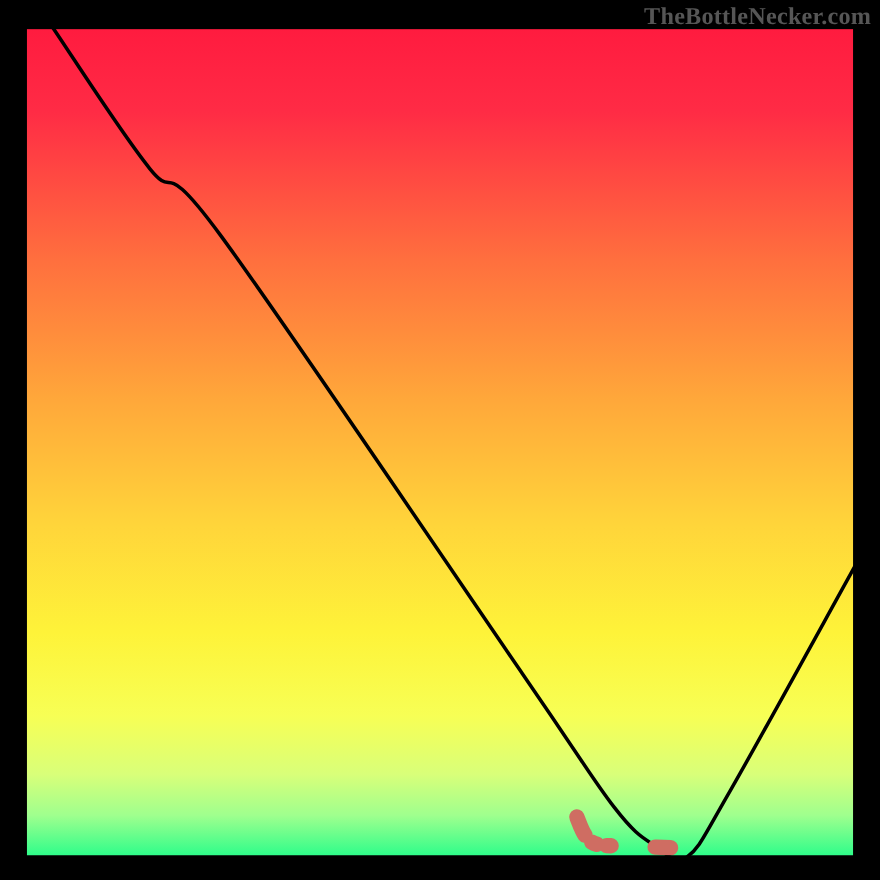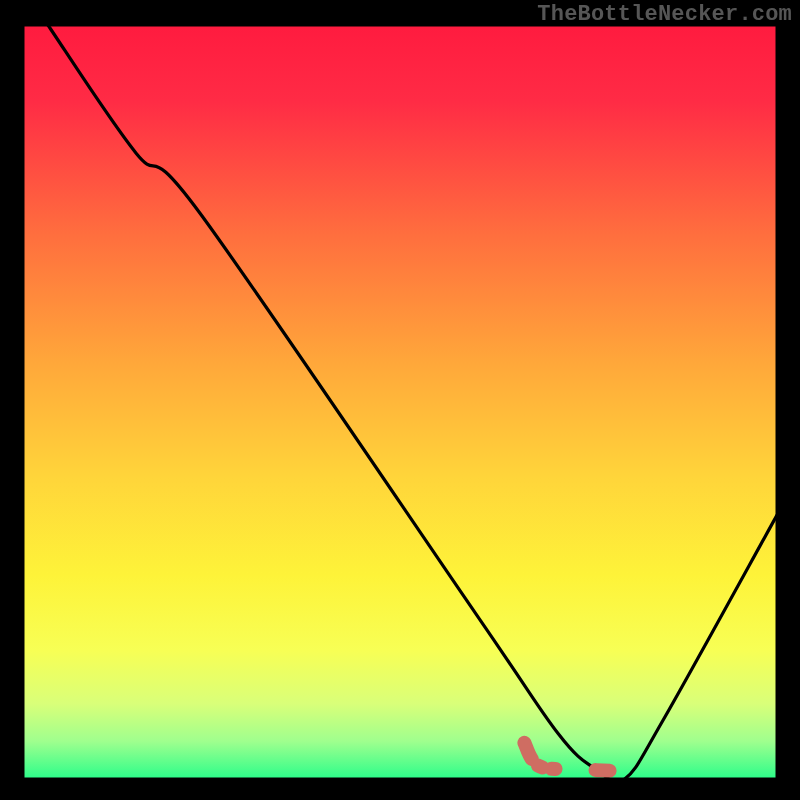--- a/index.html
+++ b/index.html
@@ -12,21 +12,21 @@
   }
   .stage {
     position: relative;
     width: 800px;
     height: 800px;
   }
   .attribution {
     position: absolute;
     top: 2px;
     right: 8px;
-    font-family: Liberation Mono, monospace;
+    font-family: Liberation Serif, serif;
     font-size: 22px;
     font-weight: 600;
     color: #565656;
     letter-spacing: 0.2px;
     user-select: none;
   }
   svg { display: block; }
 </style>
 </head>
 <body>

